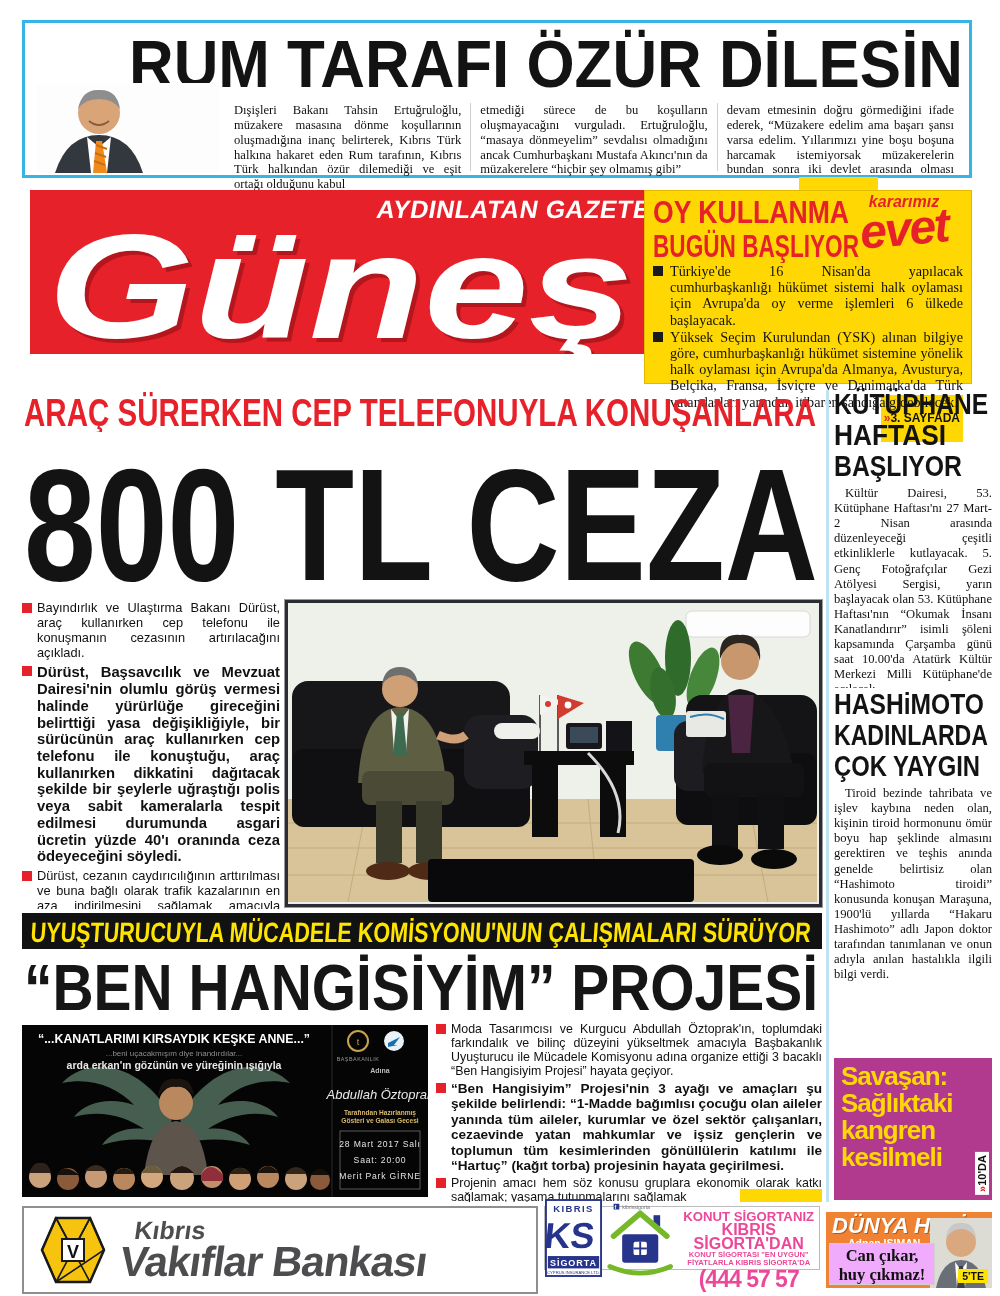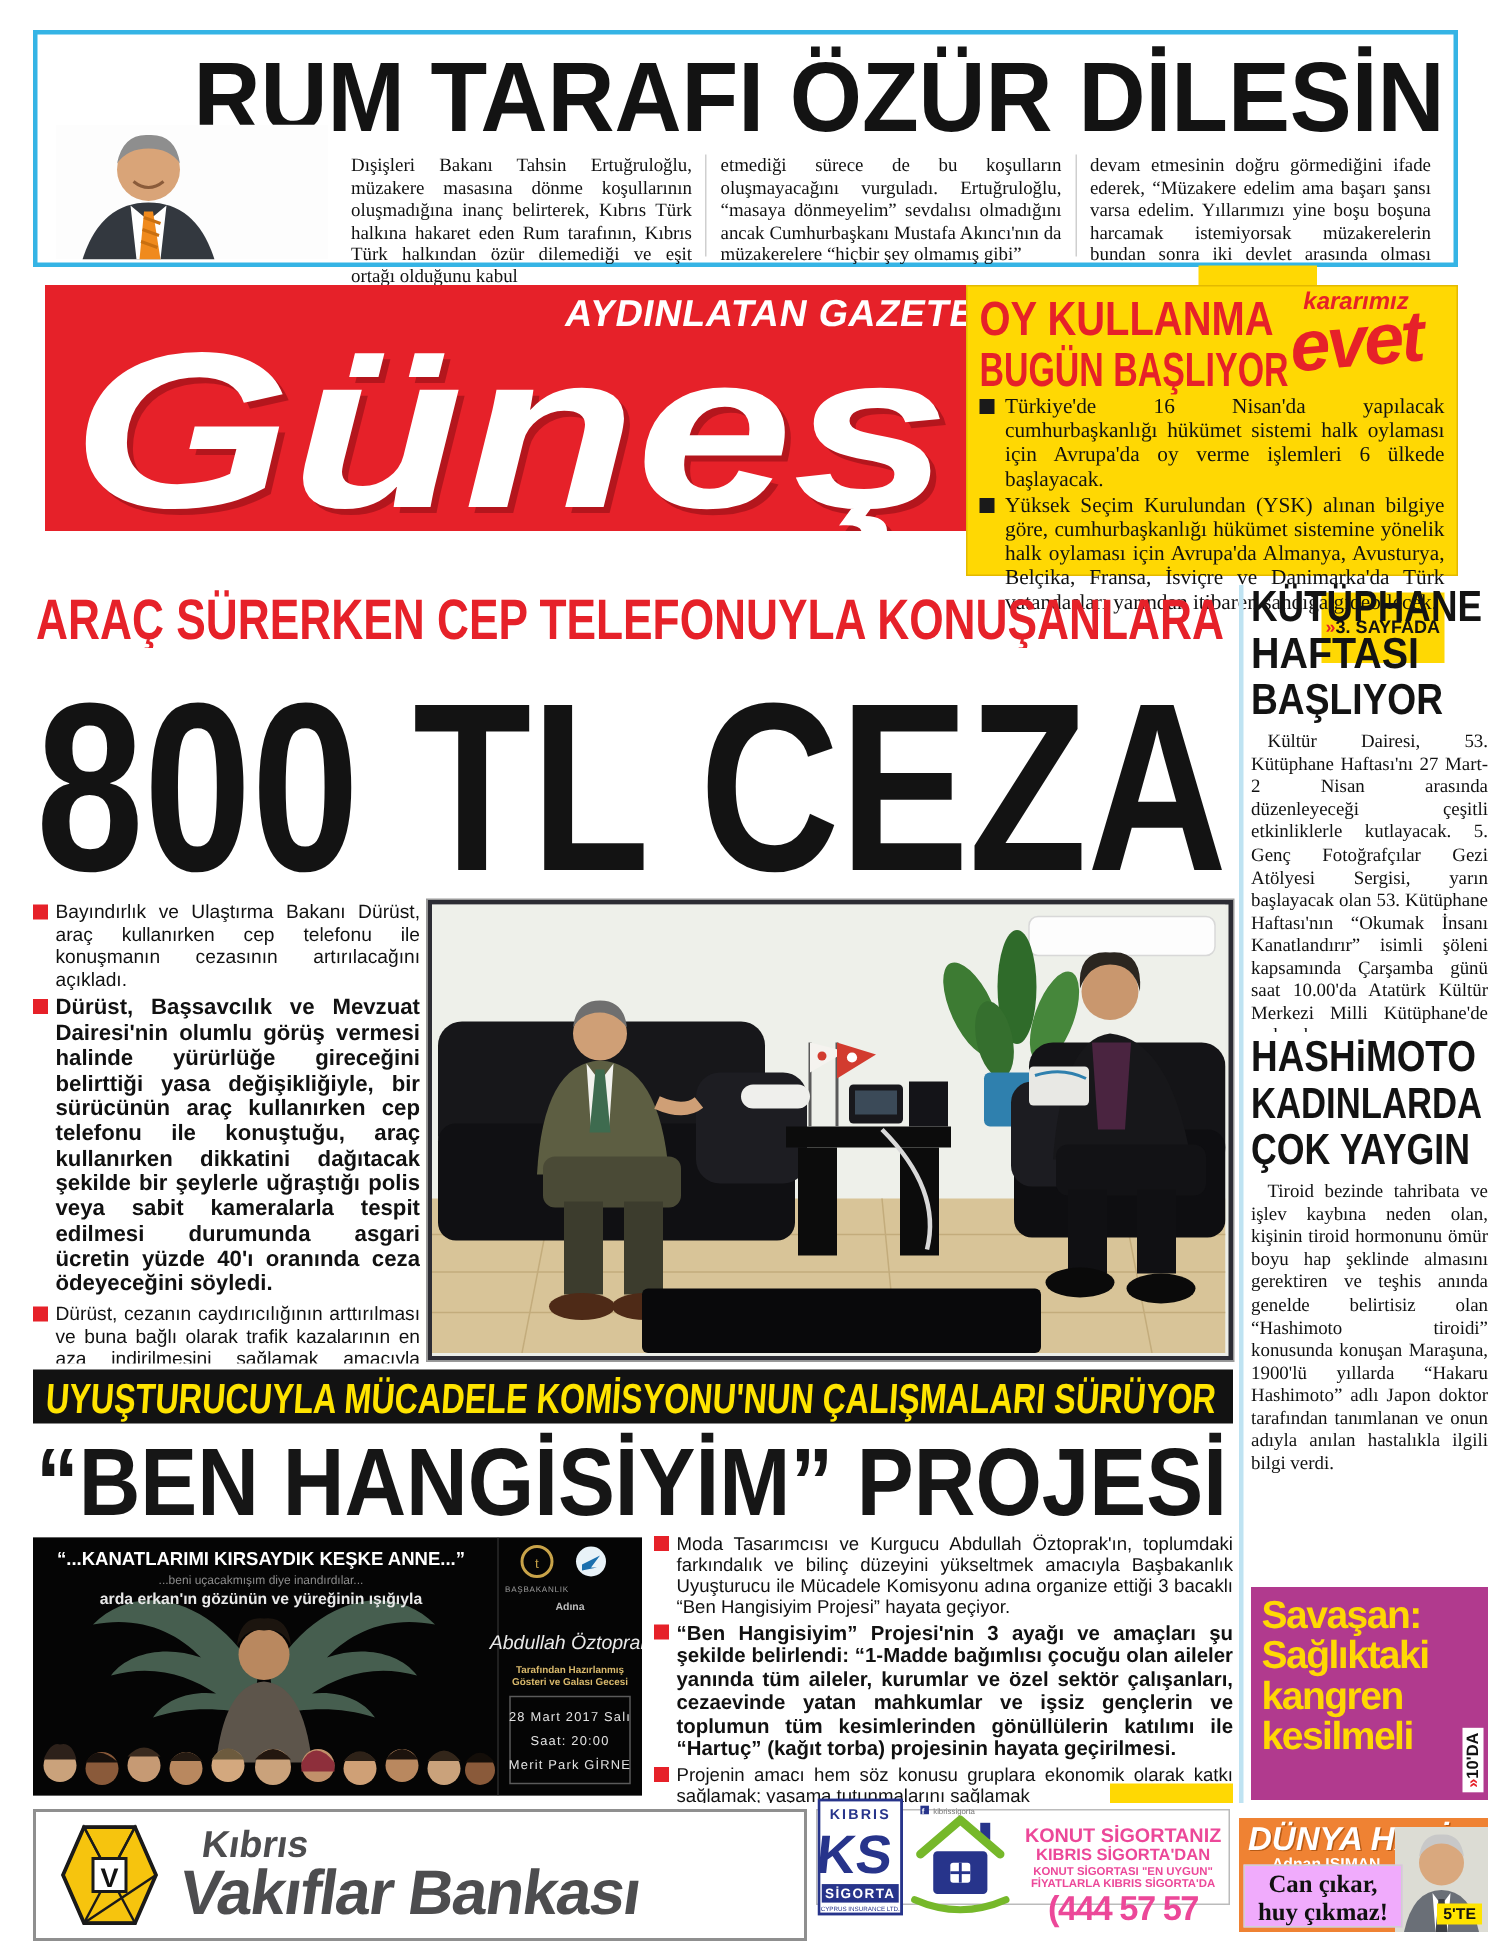--- a/index.html
+++ b/index.html
@@ -85,21 +85,21 @@
   
   .ad-vakif{position:absolute;left:22px;top:1206px;width:516px;height:88px;border:2px solid #8f8f8f;
     box-sizing:border-box;display:flex;align-items:center;gap:16px;padding-left:16px;background:#fff;}
   .vk-text{transform:skewX(-8deg);color:#4d4d4f;}
   .vk-l1{font-weight:bold;font-size:25px;line-height:24px;margin-left:10px;}
   .vk-l2{font-weight:bold;font-size:42px;line-height:40px;letter-spacing:-1px;}
   .ad-sigorta{position:absolute;left:544px;top:1206px;width:276px;height:64px;border:1px solid #bbb;
     box-sizing:border-box;background:#fff;display:flex;align-items:center;gap:4px;padding:0;}
   .sg-right{width:148px;text-align:center;color:#ec4899;margin-top:24px;}
   .sg-t1{font-weight:900;font-size:13.2px;line-height:13px;}
-  .sg-t2{font-weight:900;font-size:11px;line-height:14px;}
+  .sg-t2{font-weight:900;font-size:16px;line-height:14px;}
   .sg-s{font-weight:bold;font-size:7.6px;line-height:8px;}
   .sg-phone{font-weight:900;font-size:23px;line-height:24px;letter-spacing:-1px;}
   .ad-dunya{position:absolute;left:826px;top:1212px;width:166px;height:76px;background:#ef8233;overflow:hidden;}
   .dh-title{color:#fff;font-weight:900;font-size:22px;font-style:italic;line-height:22px;
     padding:3px 0 0 6px;text-shadow:1px 1px 0 #b55a16;}
   .dh-author{color:#fff;font-weight:bold;font-size:10.5px;padding-left:22px;line-height:12px;}
   .dh-quote{position:absolute;left:3px;bottom:3px;width:106px;height:42px;background:#f0abfc;
     border:1px solid #d0d0d0;text-align:center;font-family:"Liberation Serif",serif;
     font-weight:bold;font-size:16.5px;line-height:19px;padding-top:2px;box-sizing:border-box;}
   .dh-photo{position:absolute;right:0px;top:6px;width:62px;height:70px;}

